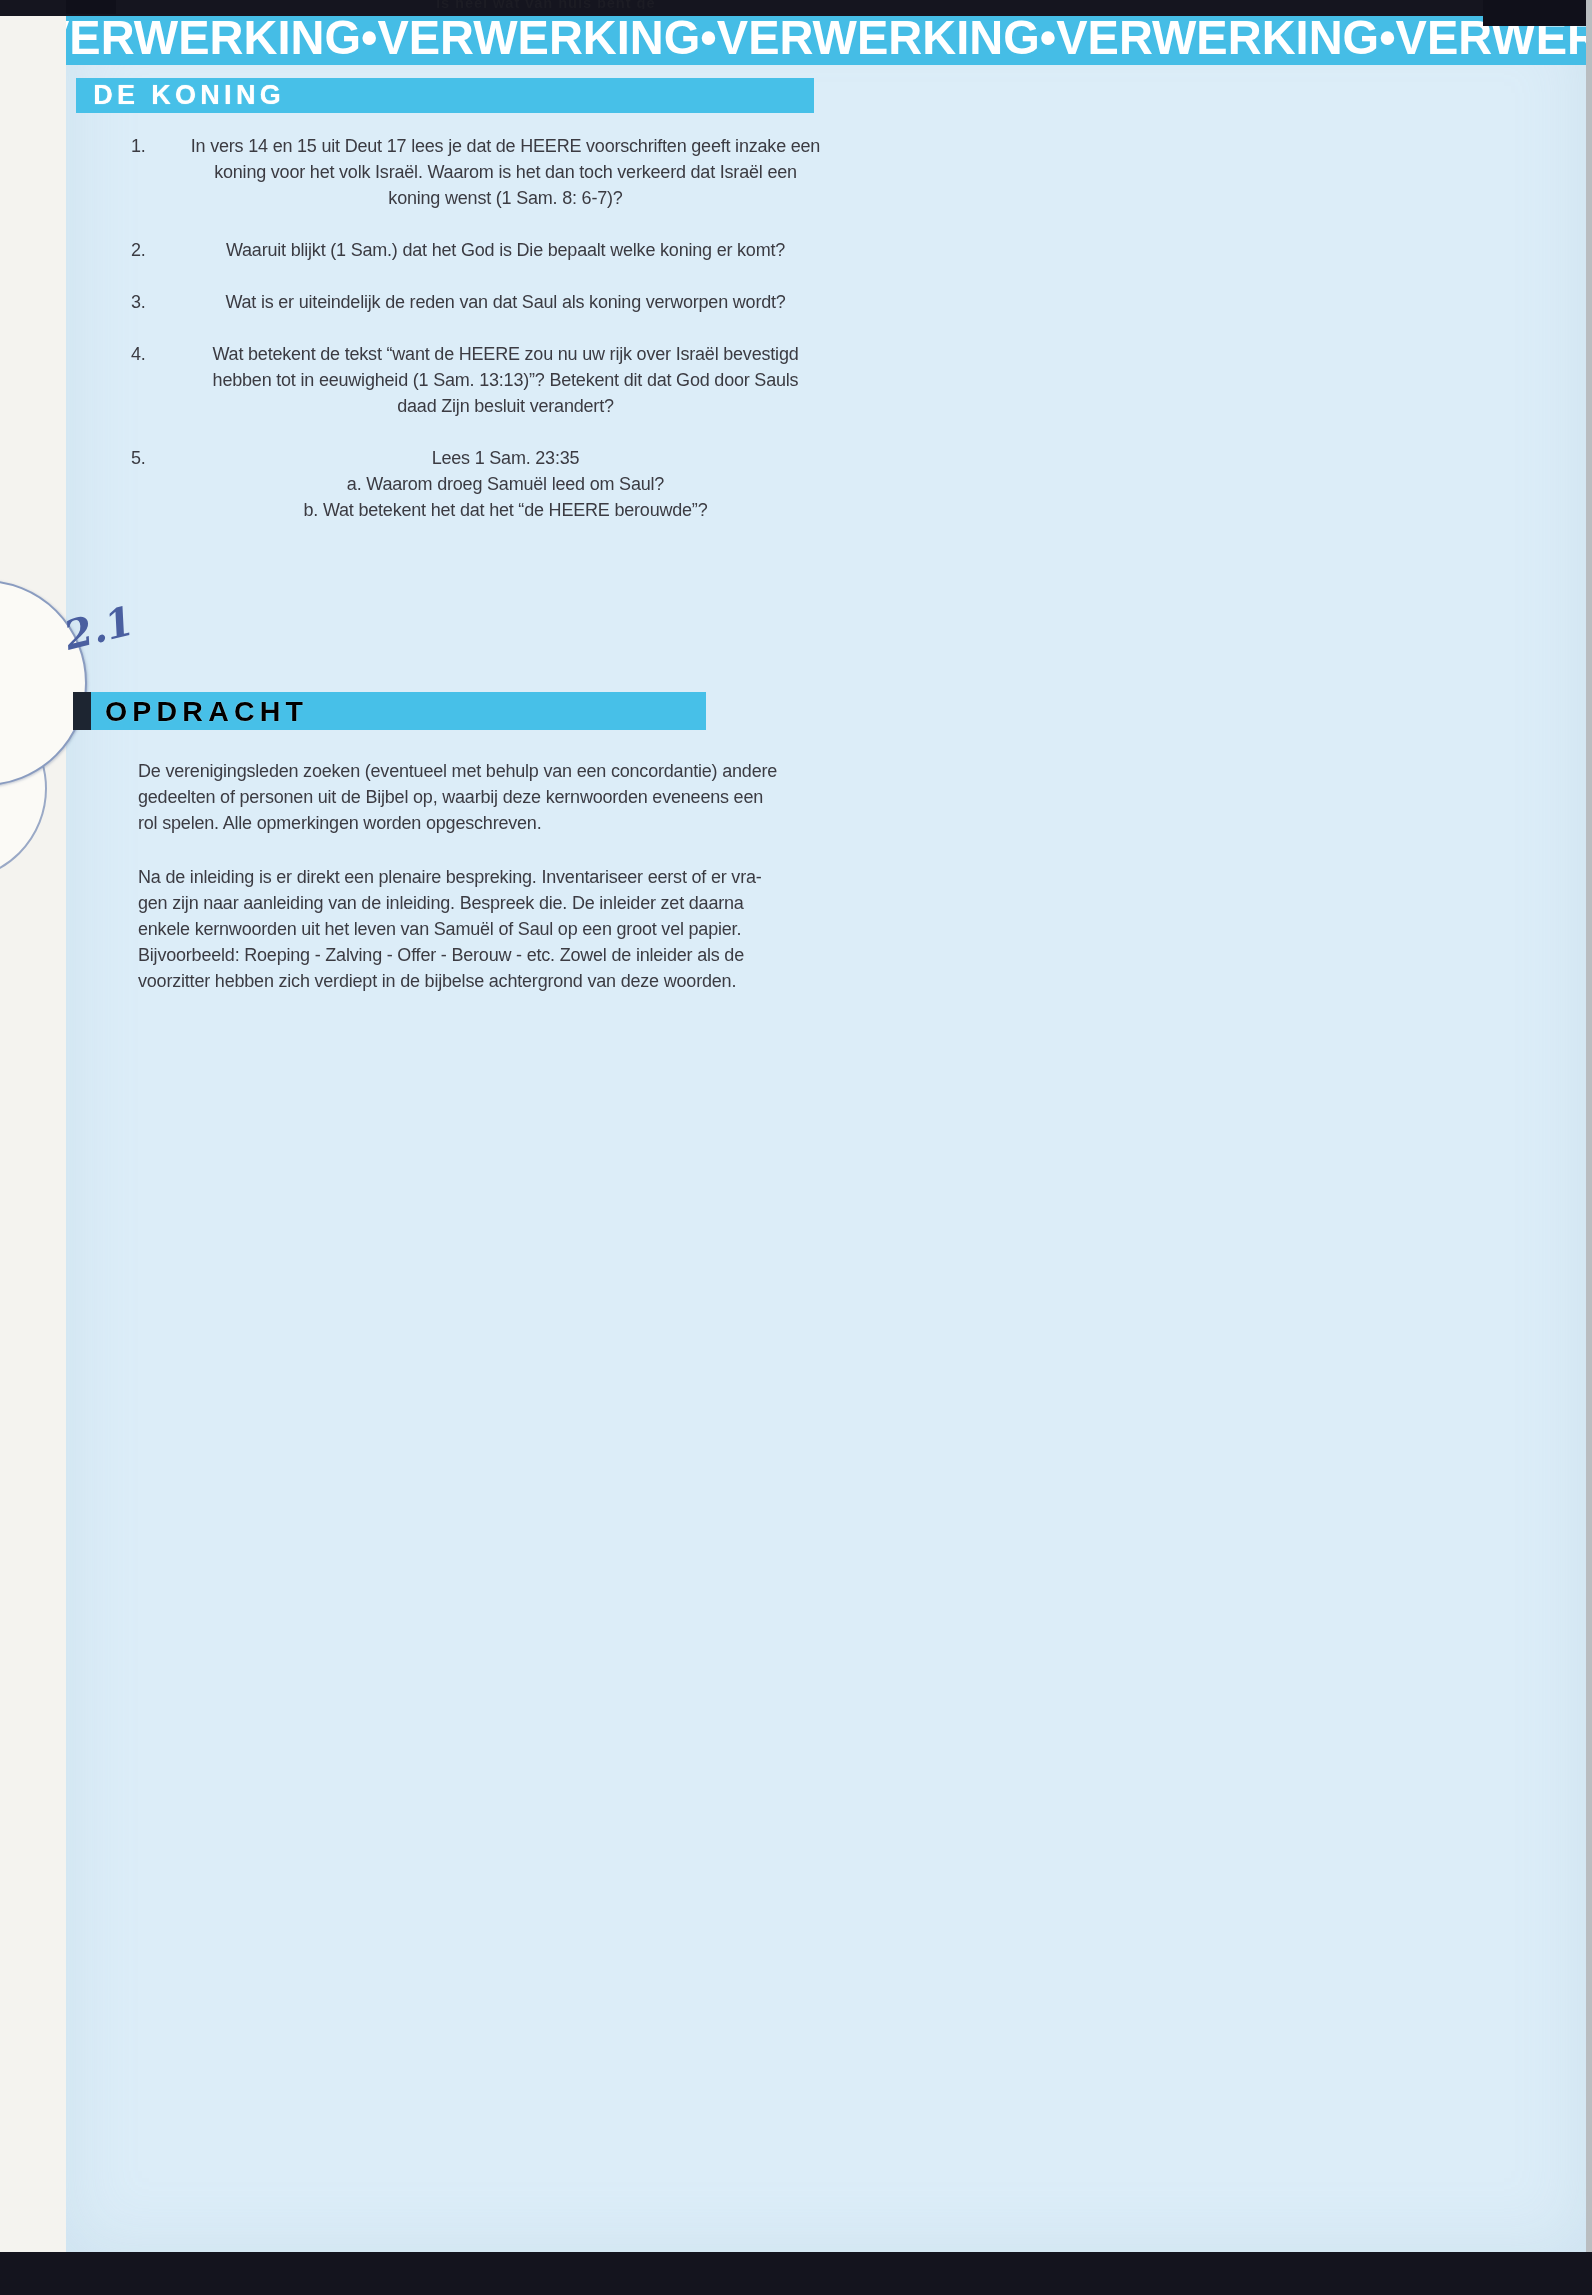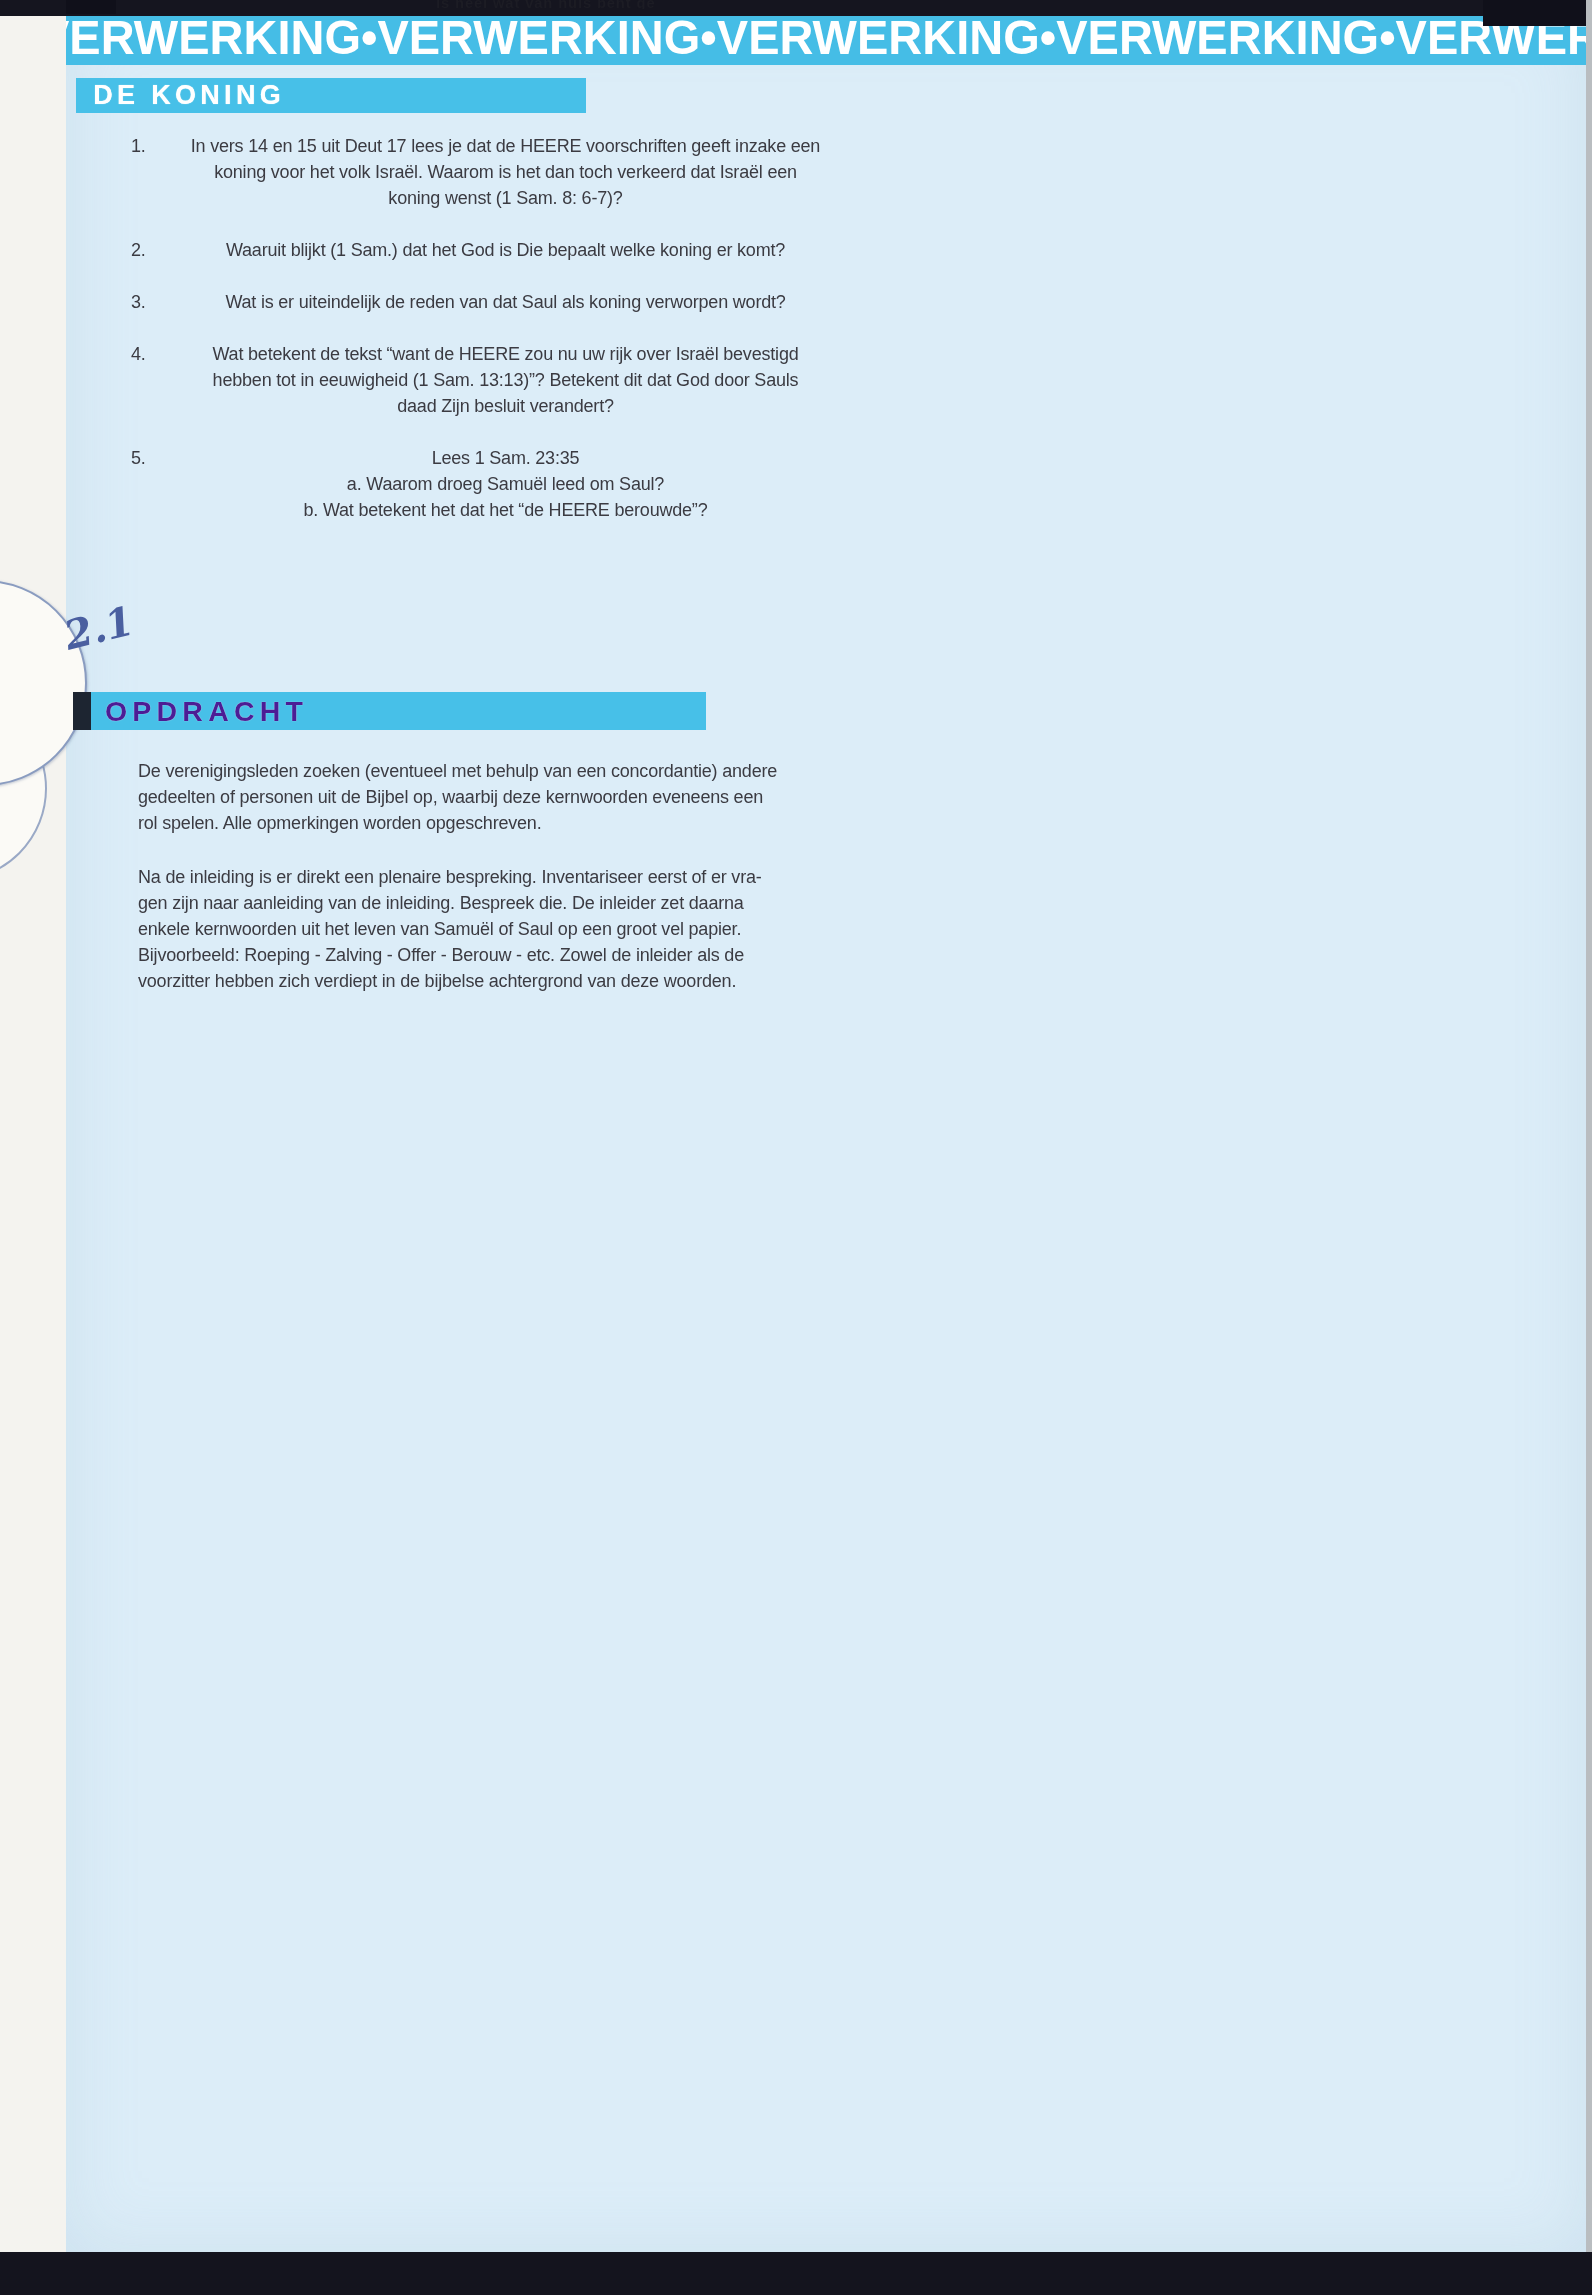--- a/index.html
+++ b/index.html
@@ -85,21 +85,21 @@
     font-size: 47px;
     letter-spacing: 0px;
     margin-left: -28px;
     transform: scaleY(1.02);
   }
 
   
   .banner-koning {
     position: absolute;
     left: 76px; top: 78px;
-    width: 510px; height: 35px;
+    width: 738px; height: 35px;
     background: #47c0e8;
     color: #ffffff;
     font-weight: bold;
     font-size: 27px;
     letter-spacing: 4.3px;
     line-height: 35px;
     padding-left: 17.3px;
     box-sizing: border-box;
     text-shadow: 0 0 0.9px rgba(255,255,255,0.9);
   }
@@ -107,21 +107,21 @@
     position: absolute;
     left: 73px; top: 692px;
     width: 18px; height: 38px;
     background: #1d2531;
   }
   .banner-opdracht {
     position: absolute;
     left: 91px; top: 692px;
     width: 615px; height: 38px;
     background: #47c0e8;
-    color: #4c1d95;
+    color: #000000;
     font-weight: bold;
     font-size: 28.5px;
     letter-spacing: 5.2px;
     line-height: 38px;
     padding-left: 14px;
     box-sizing: border-box;
     text-shadow: 0 0 0.9px rgba(255,255,255,0.9);
   }
 
   

